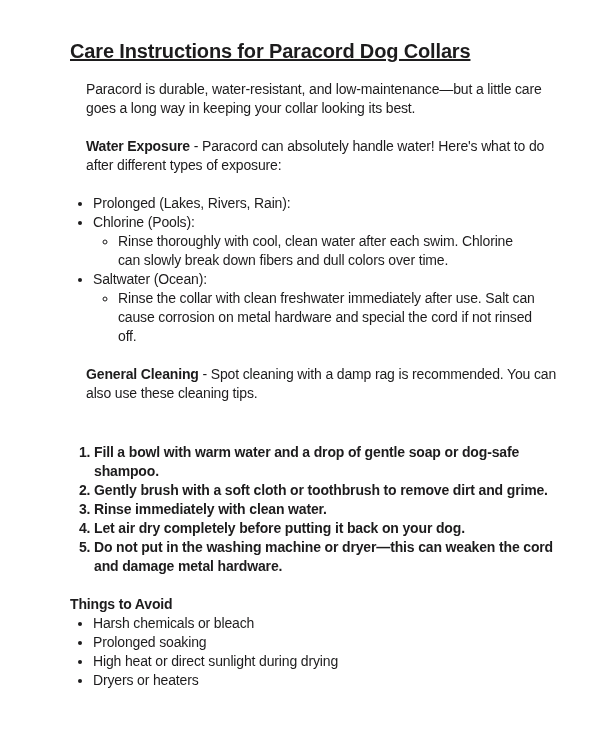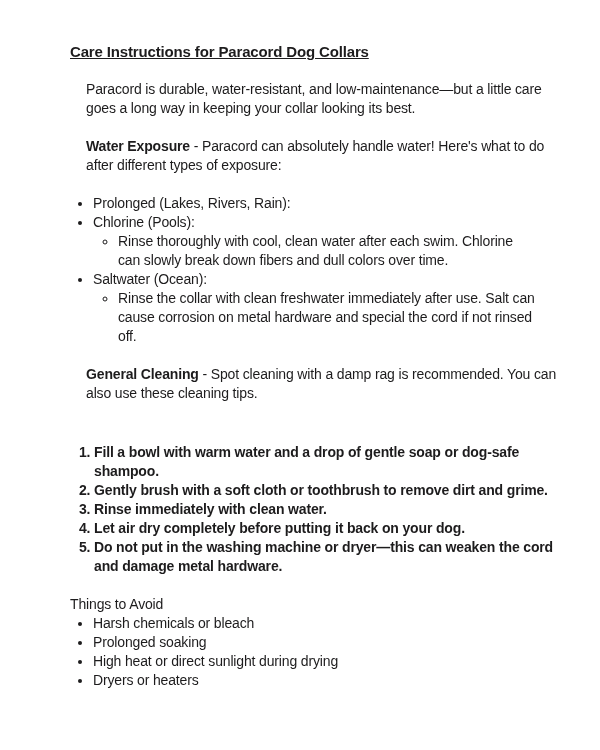--- a/index.html
+++ b/index.html
@@ -17,32 +17,32 @@
     letter-spacing: -0.15px;
     color: #1d1c1d;
   }
   .page {
     padding: 42px 4px 0 70px;
   }
   .pre {
     white-space: pre-line;
   }
   h1.doc-title {
-    font-size: 15px;
+    font-size: 20px;
     line-height: 19px;
     font-weight: bold;
     text-decoration: underline;
     margin: 0 0 19px 0;
   }
   p {
     margin: 19px 16px;
   }
   p.section-heading {
     margin: 19px 0 0 0;
-    font-weight: normal;
+    font-weight: bold;
   }
   ul.exposure-list {
     margin: 19px 0;
     padding-left: 23px;
     list-style-type: disc;
   }
   ul.sub-list {
     margin: 0;
     padding-left: 25px;
     list-style-type: circle;

